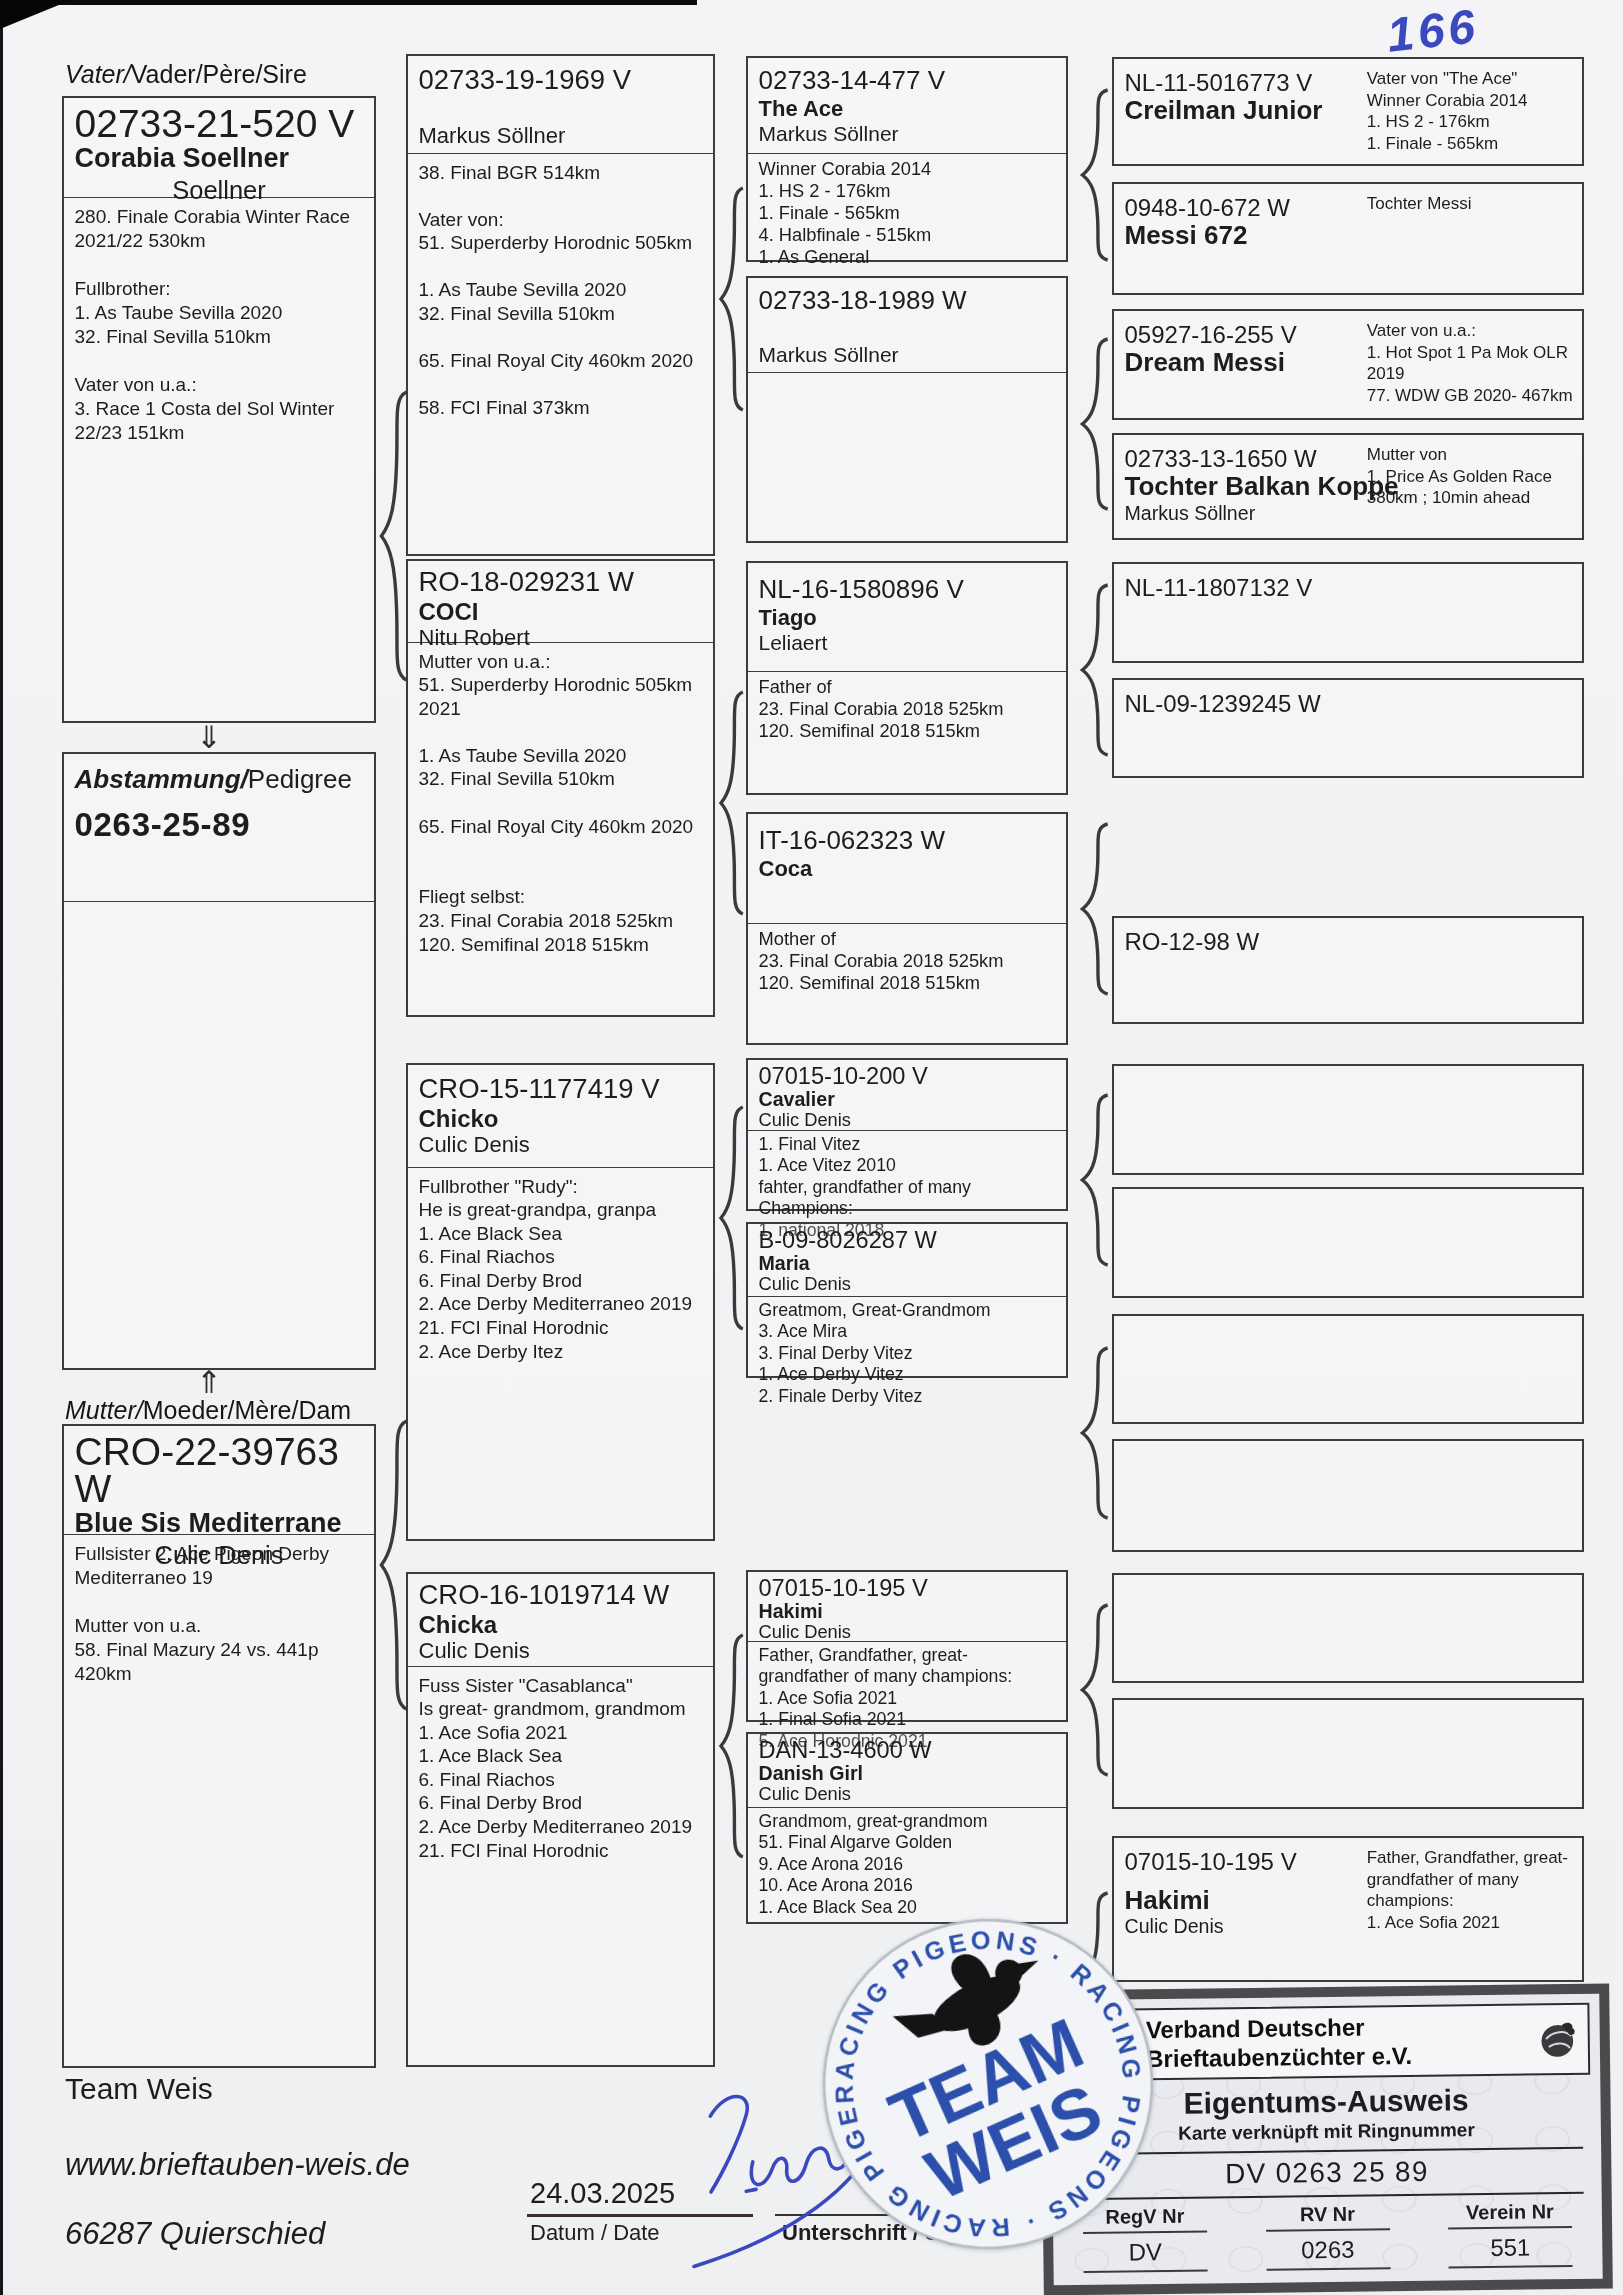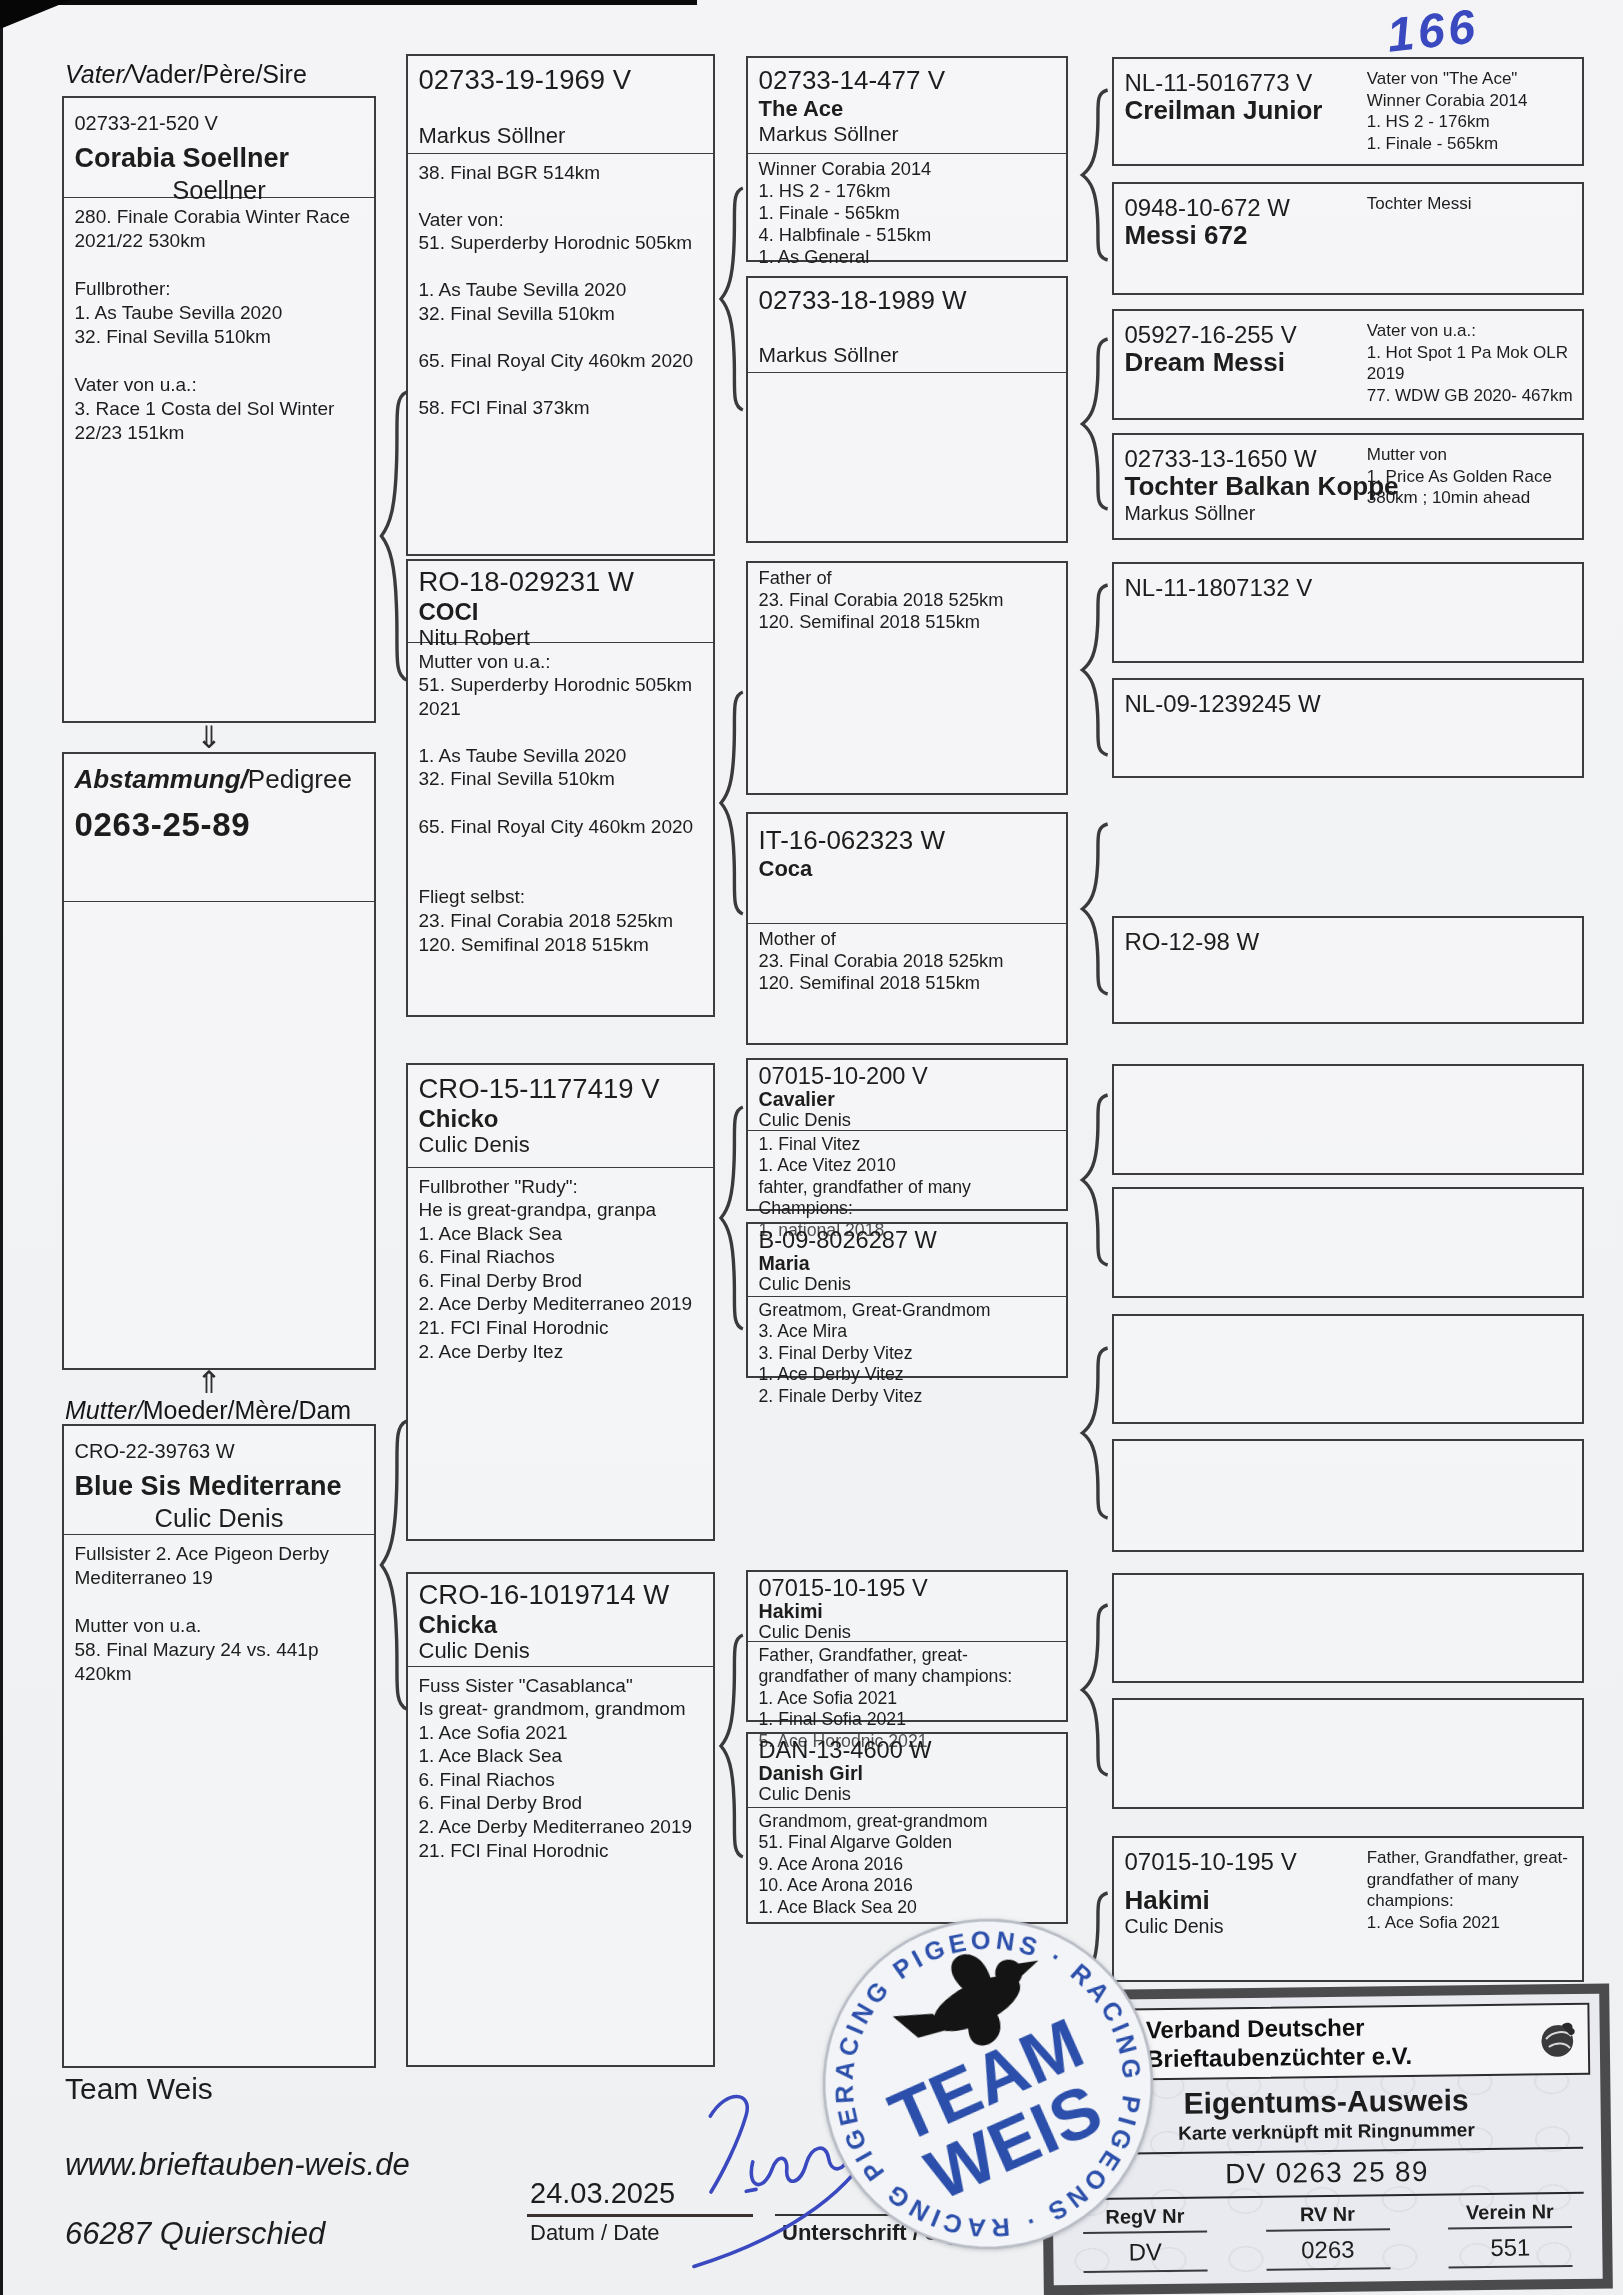--- a/index.html
+++ b/index.html
@@ -21,21 +21,21 @@
 
   .seclabel { position:absolute; font-size:25px; color:#161616; }
   .seclabel .lstrong { font-weight:normal; font-style:italic; }
 
   .arrow { position:absolute; font-size:31px; color:#2e2e2e; line-height:31px; }
 
   .pbox { position:absolute; border:2px solid #3c3c3e; background:rgba(255,255,255,0.22); }
   .bhead { border-bottom:1.3px solid #3c3c3e; padding:6.5px 10.5px 0 10.5px; overflow:visible; }
   .details { padding:6.5px 10.5px; white-space:pre-line; }
 
-  .r1 { font-size:20px; line-height:37px; }
+  .r1 { font-size:39px; line-height:37px; }
   .n1 { font-size:27px; line-height:33px; font-weight:bold; }
   .b1 { font-size:25.5px; line-height:30px;text-align:center; }
   .d1 { font-size:19px; line-height:24px; }
 
   .r2 { font-size:27.5px; line-height:33px; }
   .n2 { font-size:24px; line-height:27.5px; font-weight:bold; }
   .b2 { font-size:22px; line-height:25px; }
   .d2 { font-size:19px; line-height:23.6px; }
   .nspace { min-height:27.5px; }
 
@@ -245,20 +245,25 @@
 
   <div class="pbox" style="left:746px;top:276px;width:322px;height:267px">
     <div class="bhead" style="height:95px">
       <div class="r3">02733-18-1989 W</div>
       <div class="n3 nspace"></div>
       <div class="b3">Markus Söllner</div>
     </div>
   </div>
 
   <div class="pbox" style="left:746px;top:561px;width:322px;height:234px">
+    <div class="bhead" style="height:109px;padding-top:10.5px">
+      <div class="r3">NL-16-1580896 V</div>
+      <div class="n3">Tiago</div>
+      <div class="b3">Leliaert</div>
+    </div>
     <div class="details d3" style="padding-top:3.9px">Father of
 23. Final Corabia 2018 525km
 120. Semifinal 2018 515km</div>
   </div>
 
   <div class="pbox" style="left:746px;top:812px;width:322px;height:233px">
     <div class="bhead" style="height:110px;padding-top:10.5px">
       <div class="r3">IT-16-062323 W</div>
       <div class="n3">Coca</div>
     </div>

